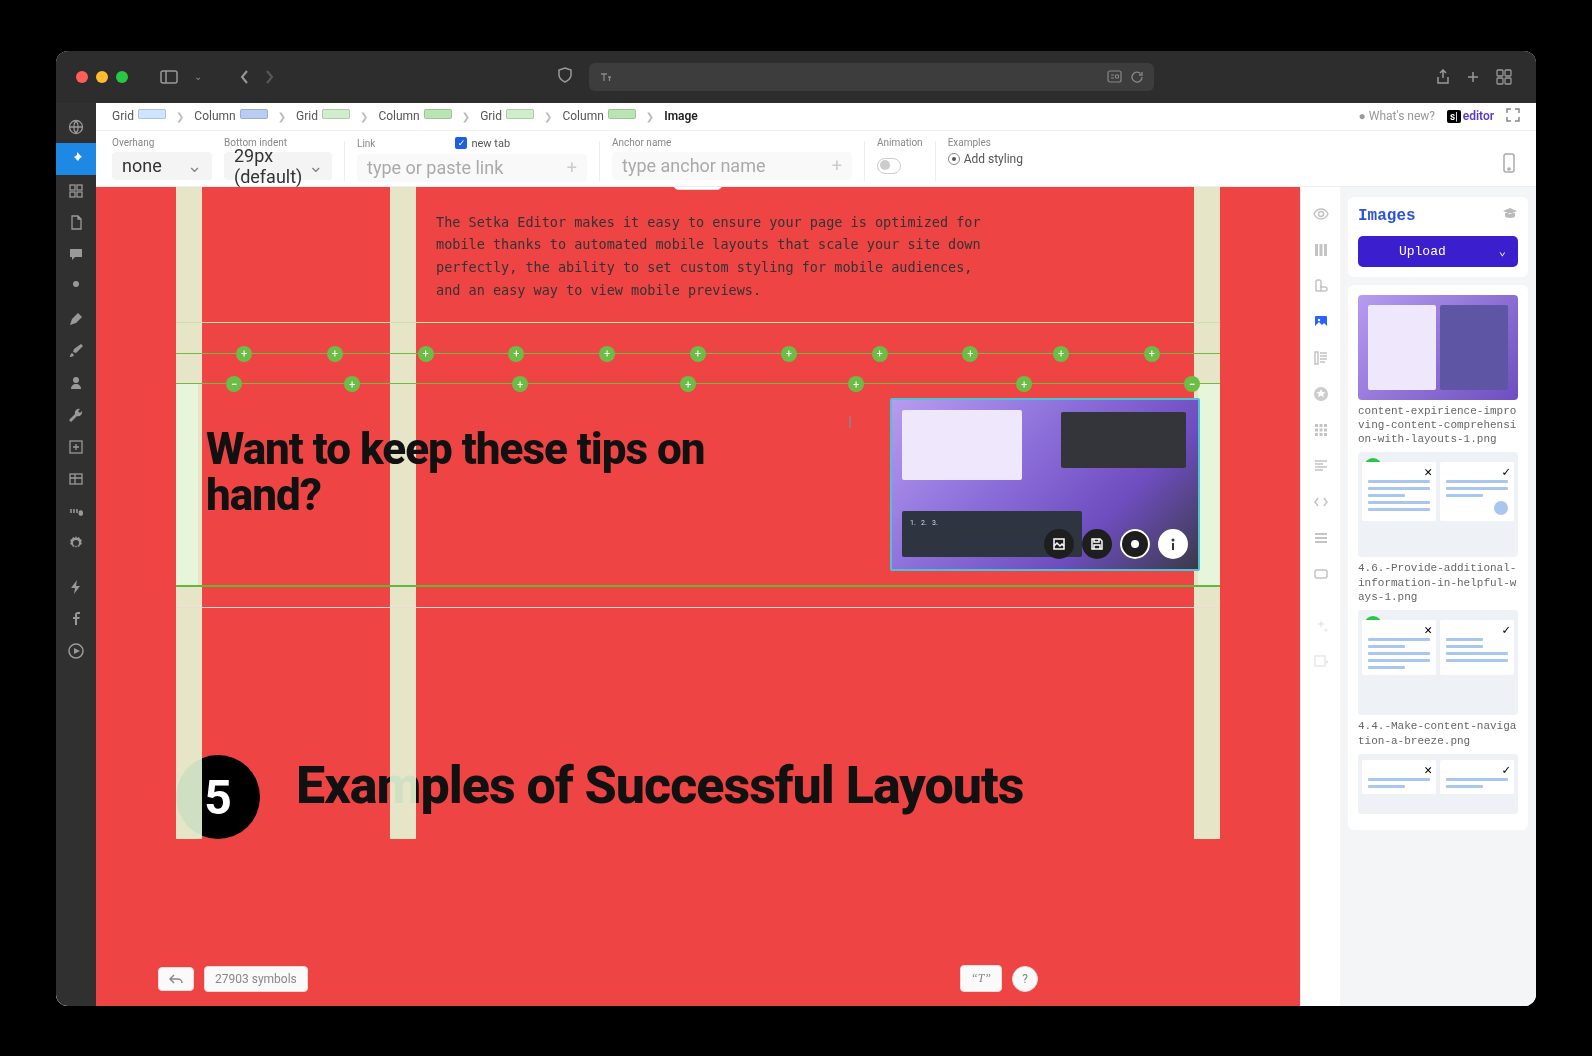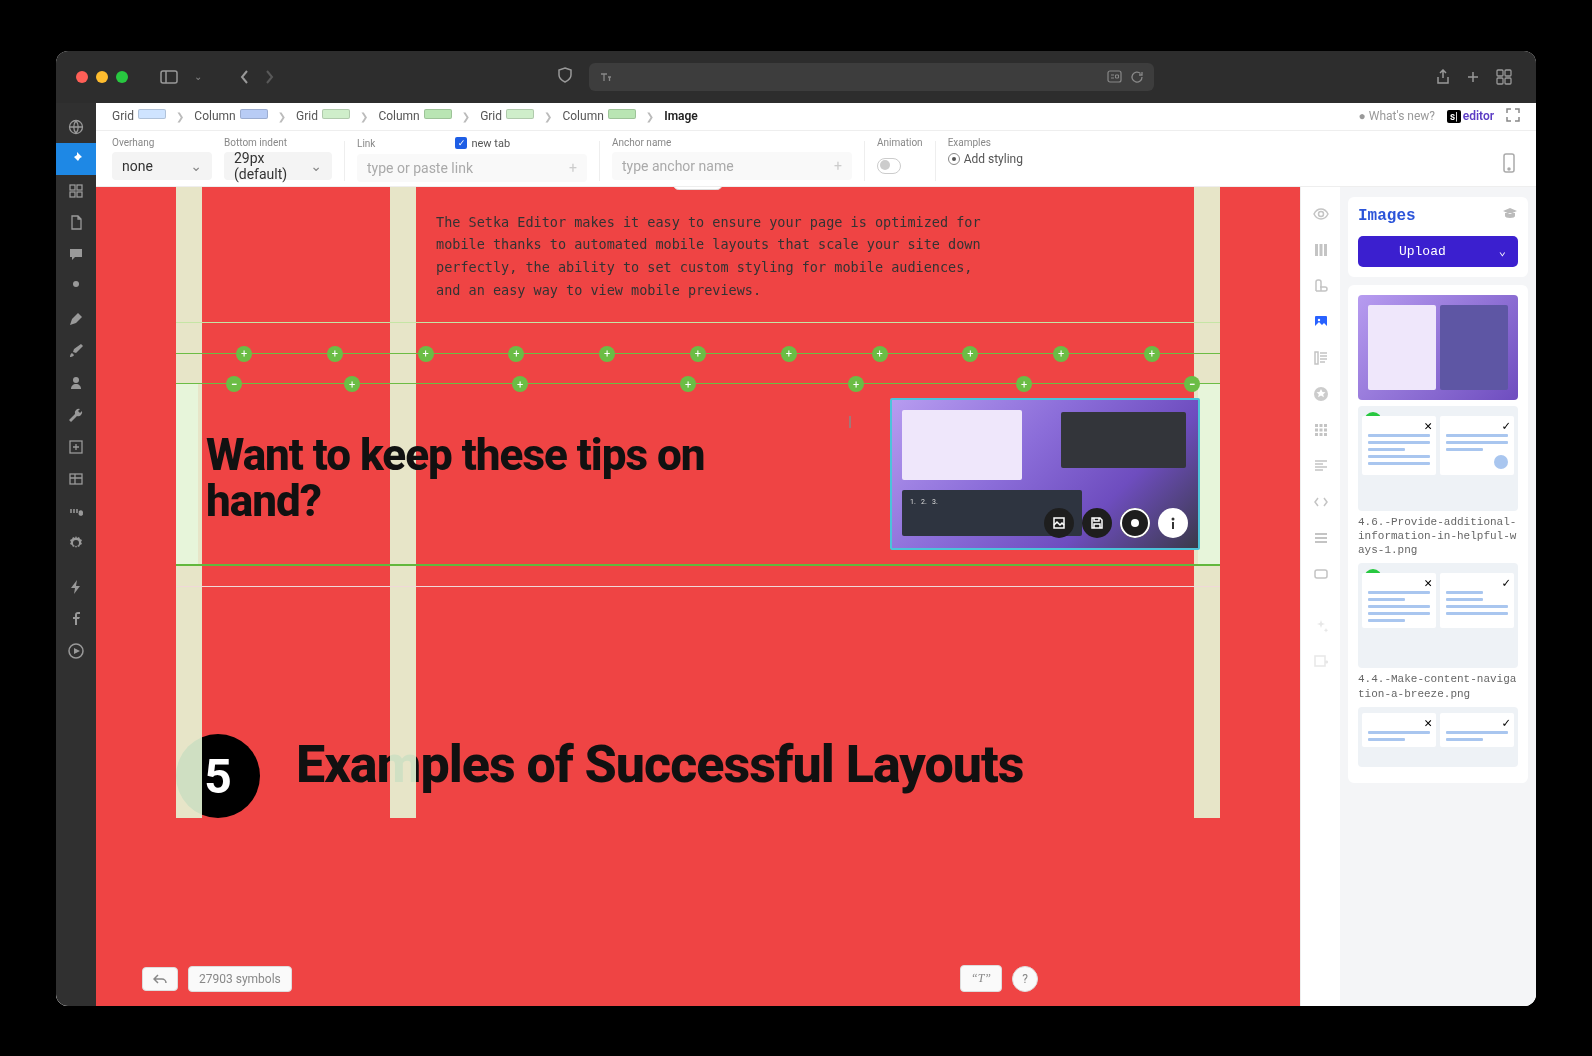--- a/index.html
+++ b/index.html
@@ -128,21 +128,21 @@
   gap: 4px;
 }
 .opt-label { font-size: 10px; color: #888; }
 .opt-control {
   height: 28px;
   background: #f4f4f4;
   border-radius: 4px;
   display: flex;
   align-items: center;
   padding: 0 10px;
-  font-size: 14px;
+  font-size: 18px;
   color: #333;
   gap: 6px;
 }
 .opt-control.select::after { content: "⌄"; color: #888; margin-left: auto; }
 .opt-control.input { background: #f9f9f9; color: #aaa; }
 .opt-control .plus { color: #ccc; margin-left: auto; }
 .opt-divider { width: 1px; height: 40px; background: #eee; margin-top: 4px; }
 .checkbox-row { display: flex; align-items: center; gap: 4px; font-size: 11px; color: #555; }
 .checkbox-row .cb { width: 12px; height: 12px; background: #1e5ee5; border-radius: 2px; display: flex; align-items: center; justify-content: center; color: #fff; font-size: 9px; }
 .anim-icon { width: 24px; height: 16px; border: 1.5px solid #ccc; border-radius: 8px; position: relative; }
@@ -247,21 +247,21 @@
 .cta-section {
   position: relative;
   padding: 14px 0 14px 30px;
   border-top: 1px solid #6bbd45;
   border-bottom: 2px solid #62b83d;
   background: linear-gradient(to right, #e7f5da 0, #e7f5da 22px, transparent 22px, transparent calc(100% - 22px), #e7f5da calc(100% - 22px));
 }
 .cta-inner {
   display: flex;
   gap: 40px;
-  align-items: flex-end;
+  align-items: center;
   padding-right: 20px;
 }
 .cta-text {
   flex: 1;
 }
 .cta-h {
   font-size: 44px;
   font-weight: 800;
   line-height: 1.05;
   letter-spacing: -1px;
@@ -272,21 +272,21 @@
   display: inline-block;
   background: #3b1fcf;
   color: #fff;
   font-weight: 700;
   padding: 14px 22px;
   border-radius: 8px;
   font-size: 17px;
 }
 .cta-image {
   width: 310px;
-  height: 152px;
+  height: 173px;
   border: 2px solid #4cc3d9;
   border-radius: 2px;
   background: linear-gradient(135deg, #b79cf0, #8b6dd9 40%, #6e4dbf 70%, #3a3a4a);
   position: relative;
   overflow: hidden;
   margin-left: 32px;
 }
 .drag-handle span { width:2px;height:2px;background:#888;border-radius:50%; display:block;}
 .cta-image-toolbar {
   position: absolute;
@@ -468,21 +468,21 @@
   top: 2px; right: 4px;
   font-weight: 700;
   font-size: 13px;
 }
 .wf-line { height: 3px; background: #a9c6ef; border-radius: 1px; }
 .wf-line.short { width: 60%; }
 
 .bottom-statusbar {
   position: absolute;
   bottom: 10px;
-  left: 34px;
+  left: 50px;
   right: 250px;
   height: 34px;
   display: flex;
   align-items: center;
   padding: 0 12px;
   gap: 10px;
 }
 .status-box {
   background: #fafafa;
   border: 1px solid #ddd;
@@ -986,20 +986,21 @@
           </div>
 
           <div class="images-panel-card">
             <div class="thumb-wrap">
               <div class="thumb purple">
                 <div style="position:absolute;inset:10px;display:flex;gap:4px;">
                   <div style="flex:1;background:#efe7fb;border-radius:2px;"></div>
                   <div style="flex:1;background:#5e56a4;border-radius:2px;"></div>
                 </div>
               </div>
+              <div class="thumb-caption">content-expirience-improving-content-comprehension-with-layouts-1.png</div>
             </div>
 
             <div class="thumb-wrap">
               <div class="thumb" style="background:#eef2f6;">
                 <div class="thumb-badge">✓</div>
                 <div class="wf-thumb">
                   <div class="wf-col">
                       <div class="wf-mark">✕</div>
                       <div class="wf-line"></div>
                       <div class="wf-line"></div>

